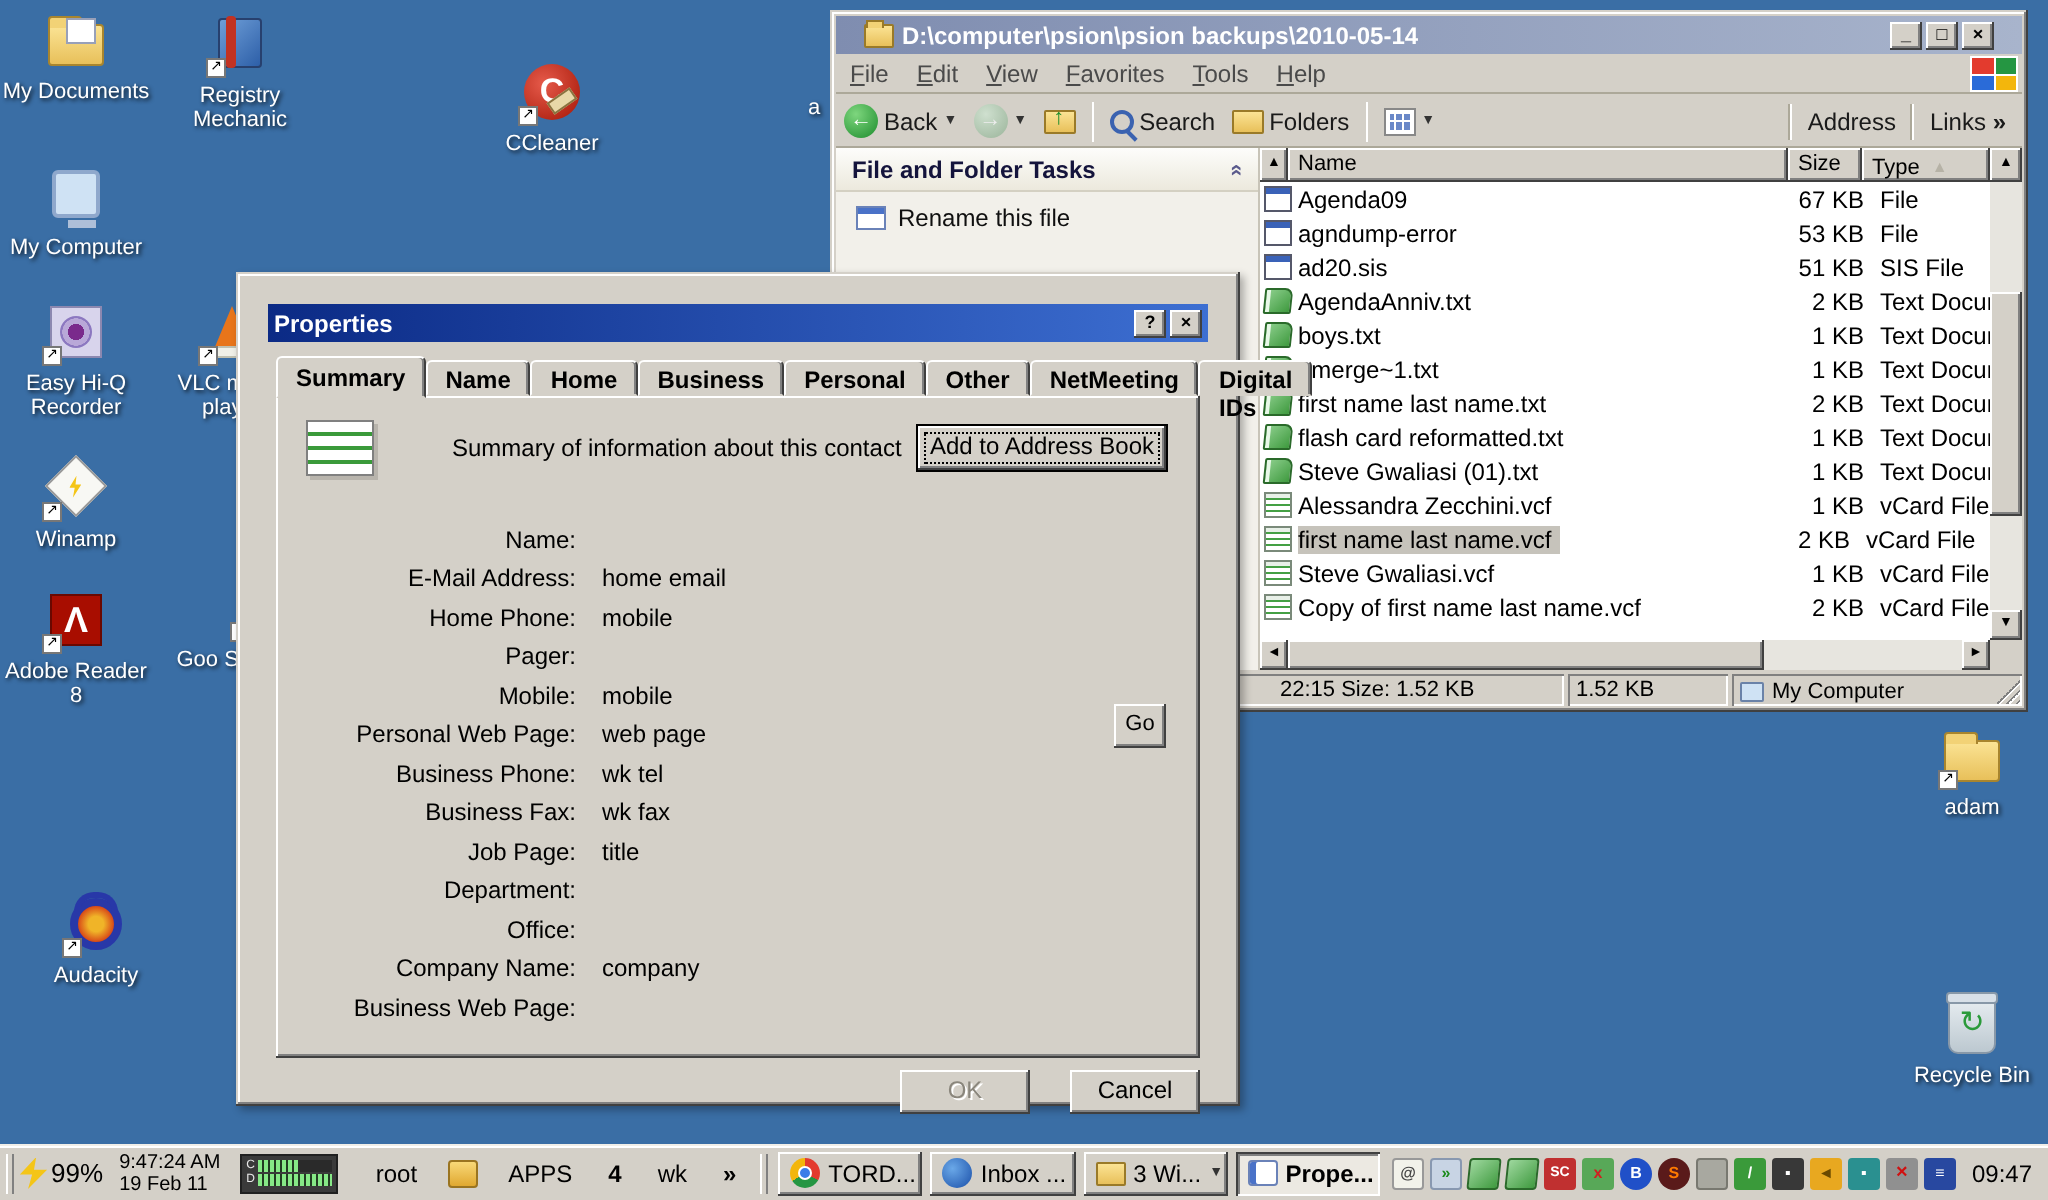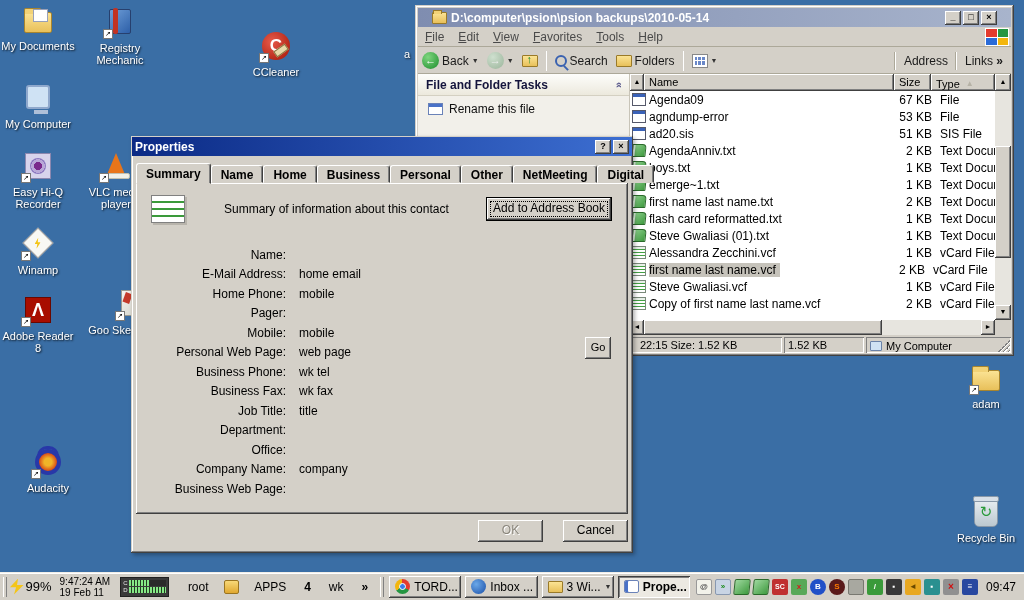--- a/index.html
+++ b/index.html
@@ -101,21 +101,21 @@
   .corner { position:absolute; right:0; bottom:0; width:16px; height:15px; background:#d4d0c8; }
   .xstatus { position:absolute; left:0; bottom:0; right:0; height:18px; display:flex; gap:2px; font-size:11px; background:#d4d0c8; padding-top:2px; }
   .seg { height:16px; padding:2px 4px 0 4px; white-space:nowrap; overflow:hidden; }
   .seg1 { flex:1; padding-left:222px; }
   .seg2 { width:80px; }
   .seg3 { width:145px; display:flex; align-items:center; gap:4px; }
   .mc-ic { width:12px; height:10px; background:#cfe2f4; border:1px solid #6a82a8; border-radius:1px; }
   .grip { position:absolute; right:1px; bottom:1px; width:12px; height:12px; background:linear-gradient(135deg,transparent 50%,#808080 50% 55%,#fff 55% 60%,transparent 60% 70%,#808080 70% 75%,#fff 75% 80%,transparent 80% 90%,#808080 90% 95%,#fff 95%); }
 
   
-  .dlg { position:absolute; left:131px; top:136px; width:502px; height:417px; z-index:20; background:#d4d0c8; padding:1px; box-shadow: inset -1px -1px 0 #404040, inset 1px 1px 0 #d4d0c8, inset -2px -2px 0 #808080, inset 2px 2px 0 #fff, 2px 2px 4px rgba(0,0,0,.3); }
+  .dlg { position:absolute; left:118px; top:136px; width:502px; height:417px; z-index:20; background:#d4d0c8; padding:16px; box-shadow: inset -1px -1px 0 #404040, inset 1px 1px 0 #d4d0c8, inset -2px -2px 0 #808080, inset 2px 2px 0 #fff, 2px 2px 4px rgba(0,0,0,.3); }
   .din { position:relative; width:100%; height:100%; font-size:12px; }
   .dtitle { position:absolute; left:0; top:0; right:0; height:19px; background:linear-gradient(90deg,#0b2a85,#3d6fd2); display:flex; align-items:center; padding:0 3px; }
   .dtitle .ttxt { color:#fff; font-weight:bold; font-size:12px; flex:1; }
   .tabs { position:absolute; left:4px; top:26px; right:4px; height:21px; display:flex; align-items:center;font-weight:bold; }
   .tab { position:relative; height:18px; padding:2px 9px 0 9px; font-size:12px; background:#d4d0c8; border:1px solid; border-color:#fff #404040 #d4d0c8 #fff; border-radius:3px 3px 0 0; box-shadow:inset -1px 0 0 #808080; }
   .tab.active { height:21px; padding-top:3px; z-index:3; border-bottom-color:#d4d0c8; box-shadow:inset -1px 0 0 #808080; }
   .page { position:absolute; left:4px; top:46px; right:4px; height:331px; background:#d4d0c8; box-shadow: inset -1px -1px 0 #404040, inset 1px 1px 0 #ffffff, inset -2px -2px 0 #808080; z-index:2; }
   .sum-ic { position:absolute; left:15px; top:12px; width:34px; height:28px; background:repeating-linear-gradient(#fff 0 5px,#3a9a3a 5px 7px); border:1px solid #808080; box-shadow:inset 0 4px 0 #fff, 2px 2px 0 #b8b4ac; }
   .sum-tx { position:absolute; left:88px; top:19px; }
   .addbtn { position:absolute; right:17px; top:15px; width:124px; height:22px; text-align:center; font-size:12px; line-height:20px; box-shadow: 0 0 0 1px #000, inset -1px -1px 0 #404040, inset 1px 1px 0 #ffffff, inset -2px -2px 0 #808080; background:#d4d0c8; outline:1px dotted #000; outline-offset:-4px; }
@@ -493,21 +493,21 @@
           </div>
         <div class="prow">
             <span class="plabel">Business Phone:</span>
             <span class="pvalue">wk tel</span>
           </div>
         <div class="prow">
             <span class="plabel">Business Fax:</span>
             <span class="pvalue">wk fax</span>
           </div>
         <div class="prow">
-            <span class="plabel">Job Title:</span>
+            <span class="plabel">Job Page:</span>
             <span class="pvalue">title</span>
           </div>
         <div class="prow">
             <span class="plabel">Department:</span>
             <span class="pvalue"></span>
           </div>
         <div class="prow">
             <span class="plabel">Office:</span>
             <span class="pvalue"></span>
           </div>

